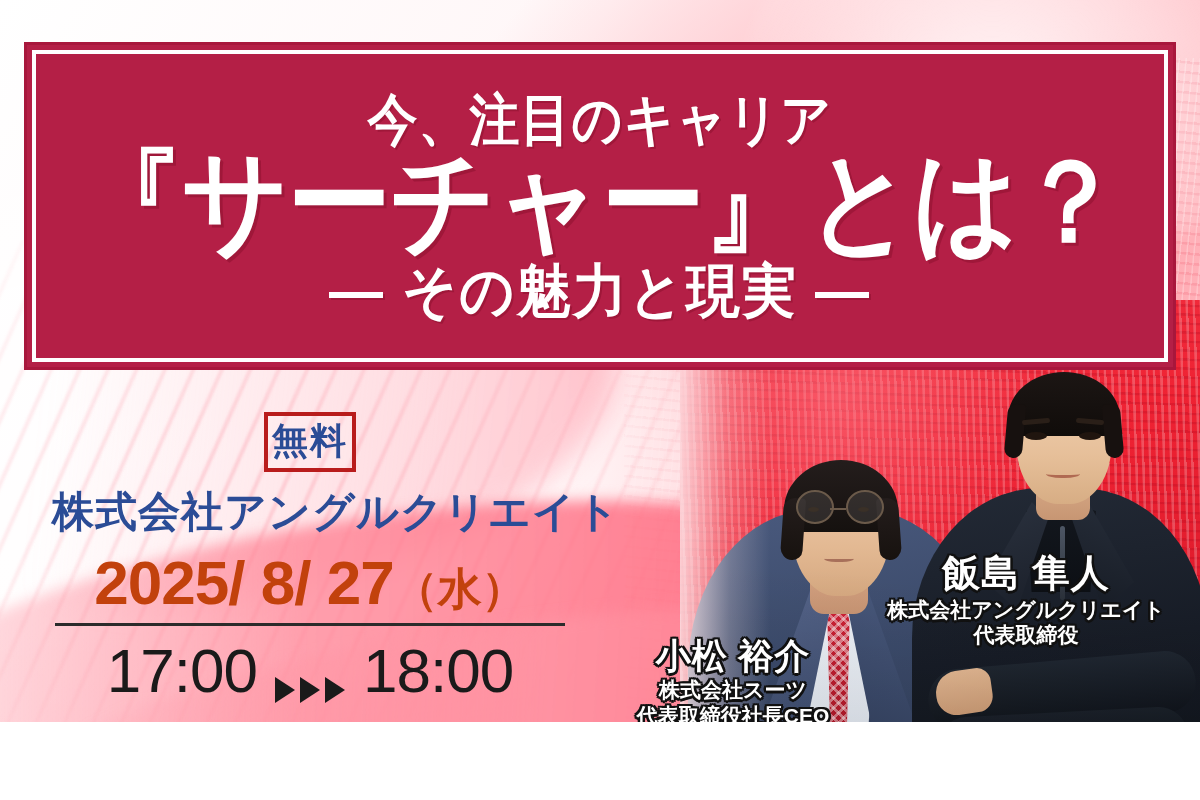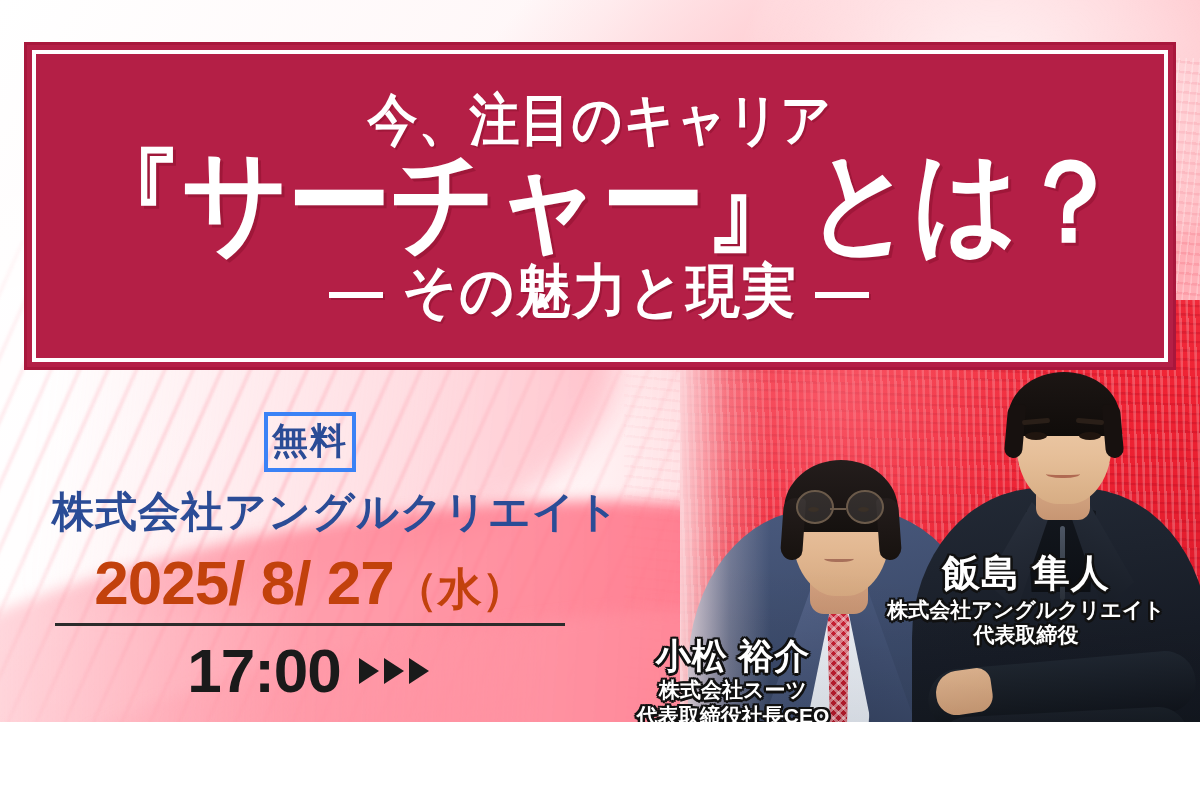--- a/index.html
+++ b/index.html
@@ -539,21 +539,21 @@
     position: absolute;
     left: 52px;
     top: 412px;
     width: 516px;
   }
   .free-badge-row {
     display: flex;
     justify-content: center;
   }
   .free-badge {
-    border: 4px solid #3b82f6;
+    border: 4px solid #b91c1c;
     color: #2b4c96;
     font-size: 36px;
     font-weight: bold;
     line-height: 1;
     padding: 7px 4px 9px;
     letter-spacing: 2px;
     background: rgba(255,255,255,0.15);
   }
   .webinar-line {
     margin-top: 18px;
@@ -581,26 +581,26 @@
   }
   .divider {
     margin: 8px auto 0;
     width: 510px;
     height: 3px;
     background: #2b2b2b;
   }
   .time-line {
     margin-top: 12px;
     display: flex;
-    align-items: center;
+    align-items: flex-end;
     justify-content: center;
     gap: 14px;
     color: #1a1a1a;
     font-size: 62px;
-    font-weight: bold;
+    font-weight: normal;
     line-height: 1.05;
     letter-spacing: -1px;
     white-space: nowrap;
   }
   .arrows {
     display: flex;
     align-items: center;
     gap: 5px;
     margin: 0 4px;
   }
@@ -734,20 +734,21 @@
       <span>2025/ 8/ 27</span><span class="date-dow">（水）</span>
     </div>
     <div class="divider"></div>
     <div class="time-line">
       <span>17:00</span>
       <span class="arrows">
         <span class="arrow-tri"></span>
         <span class="arrow-tri"></span>
         <span class="arrow-tri"></span>
       </span>
+      <span>18:00</span>
     </div>
   </div>
 
   <div class="speaker-caption speaker-b">
     <div class="sp-name sp-b-name">飯島 隼人</div>
     <div class="sp-org">株式会社アングルクリエイト</div>
     <div class="sp-role">代表取締役</div>
   </div>
 
   <div class="speaker-caption speaker-a">

